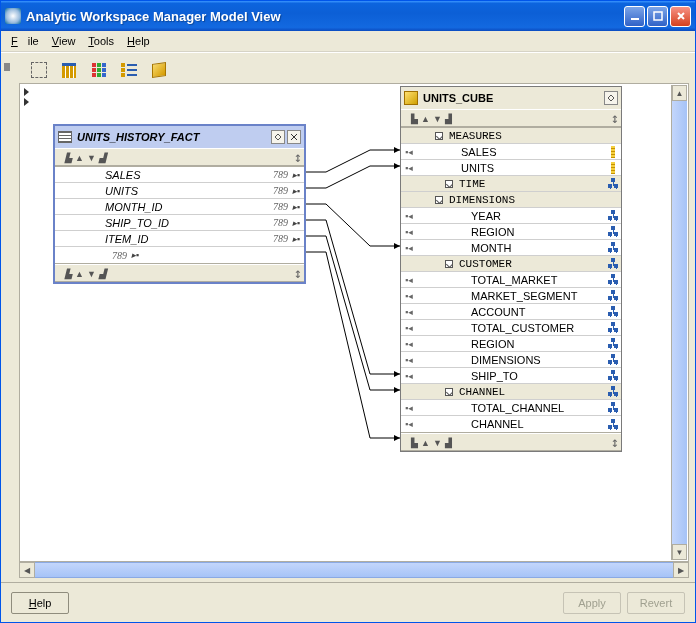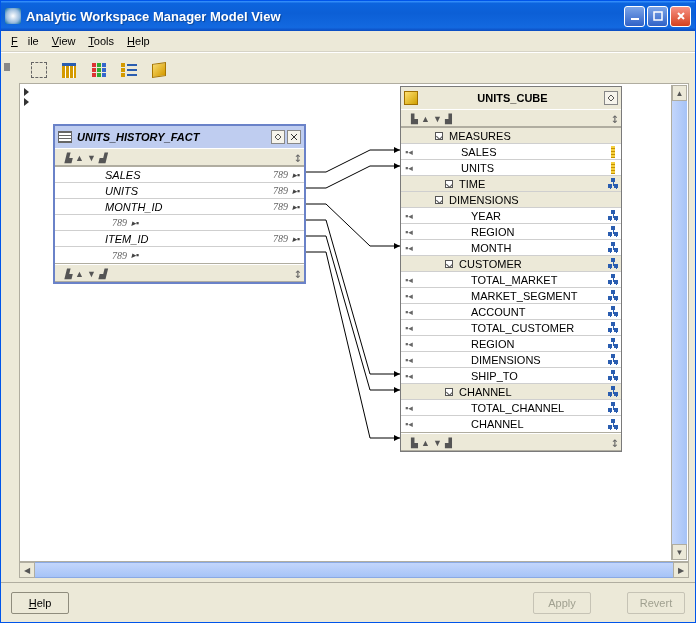--- a/index.html
+++ b/index.html
@@ -143,21 +143,21 @@
     box-shadow: 0 0 0 1px #fff inset;
     display: flex; flex-direction: column;
   }
   .iframe.sel { border: 2px solid #6a82c8; box-shadow: 0 0 0 1px #b3c3ea inset; font-style: italic; }
   .iframe-title {
     display: flex; align-items: center; height: 22px;
     padding: 0 3px;
     font-weight: bold;
   }
   .iframe.sel .iframe-title { background: #bfcdf0; }
-  .iframe:not(.sel) .iframe-title { background: #ece9d8; text-align: center; }
+  .iframe:not(.sel) .iframe-title { background: #ece9d8; }
   .ititle-icon {
     width: 14px; height: 12px; margin-right: 5px;
     background: repeating-linear-gradient(#666 0 1px, transparent 1px 3px);
     border: 1px solid #666; background-color:#fff;
   }
   .ititle-cube {
     width:14px;height:14px;margin-right:5px;
     background:linear-gradient(135deg,#ffe070,#cfa000);
     border:1px solid #a07000;
   }
@@ -194,21 +194,21 @@
   .row .handle { width: 14px; color:#666; font-size:9px;}
   .row .indent { display:inline-block; }
   .row .abox {
     width:8px;height:8px;border:1px solid #555;margin-right:4px;position:relative;background:#fff;
   }
   .row .abox::after{content:"";position:absolute;left:1px;top:1px;width:4px;height:4px;border-left:1px solid #555;border-bottom:1px solid #555;transform:rotate(-45deg);}
   .row .label { flex:1; padding-left:2px; }
   .row .rtype { width:26px; text-align:right; color:#666; font-size:10px; font-family: serif; padding-right:2px;}
   .row .knob { width:14px; text-align:center; color:#444; font-size:9px; padding-right:2px;}
   .row .rico { width:16px; display:flex;justify-content:center; }
-  .cube-row-key{background:#ece9d8;}
+  .cube-row-key{background:#ece9d8;font-family:Liberation Mono, monospace;}
   .cube-row-key .label{font-weight:normal;}
   .hierico{
     width:11px;height:11px; position:relative;
   }
   .hierico::before{content:"";position:absolute;left:3px;top:0;width:4px;height:4px;background:#2a5db0;}
   .hierico::after{content:"";position:absolute;left:0;top:6px;width:4px;height:4px;background:#2a5db0;box-shadow:6px 0 #2a5db0;}
   .hierline{position:absolute;left:5px;top:3px;width:1px;height:5px;background:#2a5db0;box-shadow:-3px 3px #2a5db0,3px 3px #2a5db0;}
   .yellowbar{width:4px;height:12px;background:repeating-linear-gradient(#f5d040 0 2px,#c79200 2px 3px);}
 
   
@@ -227,21 +227,21 @@
   .footer{
     height:40px;padding:6px 10px;display:flex;align-items:center;
     border-top:1px solid #b0ada0;background:#ece9d8;
   }
   .btn{
     min-width:58px;height:22px;padding:0 10px;
     border:1px solid #8f8c7d;background:#ece9d8;
     display:flex;align-items:center;justify-content:center;font-size:11px;
     border-radius:2px;
   }
-  .btn.disabled{color:#a0a090;border-color:#c6c3b5;margin-left:30px;}
+  .btn.disabled{color:#a0a090;border-color:#c6c3b5;}
   .footer .spacer{flex:1;}
   .vscroll {
     position:absolute; right:1px; top:1px; bottom:1px; width:16px;
     background:#ece9d8;border-left:1px solid #b0ada0;
     display:flex;flex-direction:column;
   }
   .vscroll .sb-btn{width:15px;height:16px;border:1px solid #b0ada0;background:#ece9d8;display:flex;align-items:center;justify-content:center;font-size:8px;color:#555;}
   .vscroll .sb-track{flex:1;background:linear-gradient(to right,#c3d6fb,#a6c3f7);}
 </style>
 </head>
@@ -353,20 +353,21 @@
                 <div class="row">
                   <span class="handle"></span>
                   <span class="indent" style="width:30px"></span>
                   <span class="label">MONTH_ID</span>
                   <span class="rtype">789</span>
                   <span class="knob">▸▪</span>
                 </div>
                 <div class="row">
                   <span class="handle"></span>
                   <span class="indent" style="width:30px"></span>
+                  <span class="label">SHIP_TO_ID</span>
                   <span class="rtype">789</span>
                   <span class="knob">▸▪</span>
                 </div>
                 <div class="row">
                   <span class="handle"></span>
                   <span class="indent" style="width:30px"></span>
                   <span class="label">ITEM_ID</span>
                   <span class="rtype">789</span>
                   <span class="knob">▸▪</span>
                 </div>

